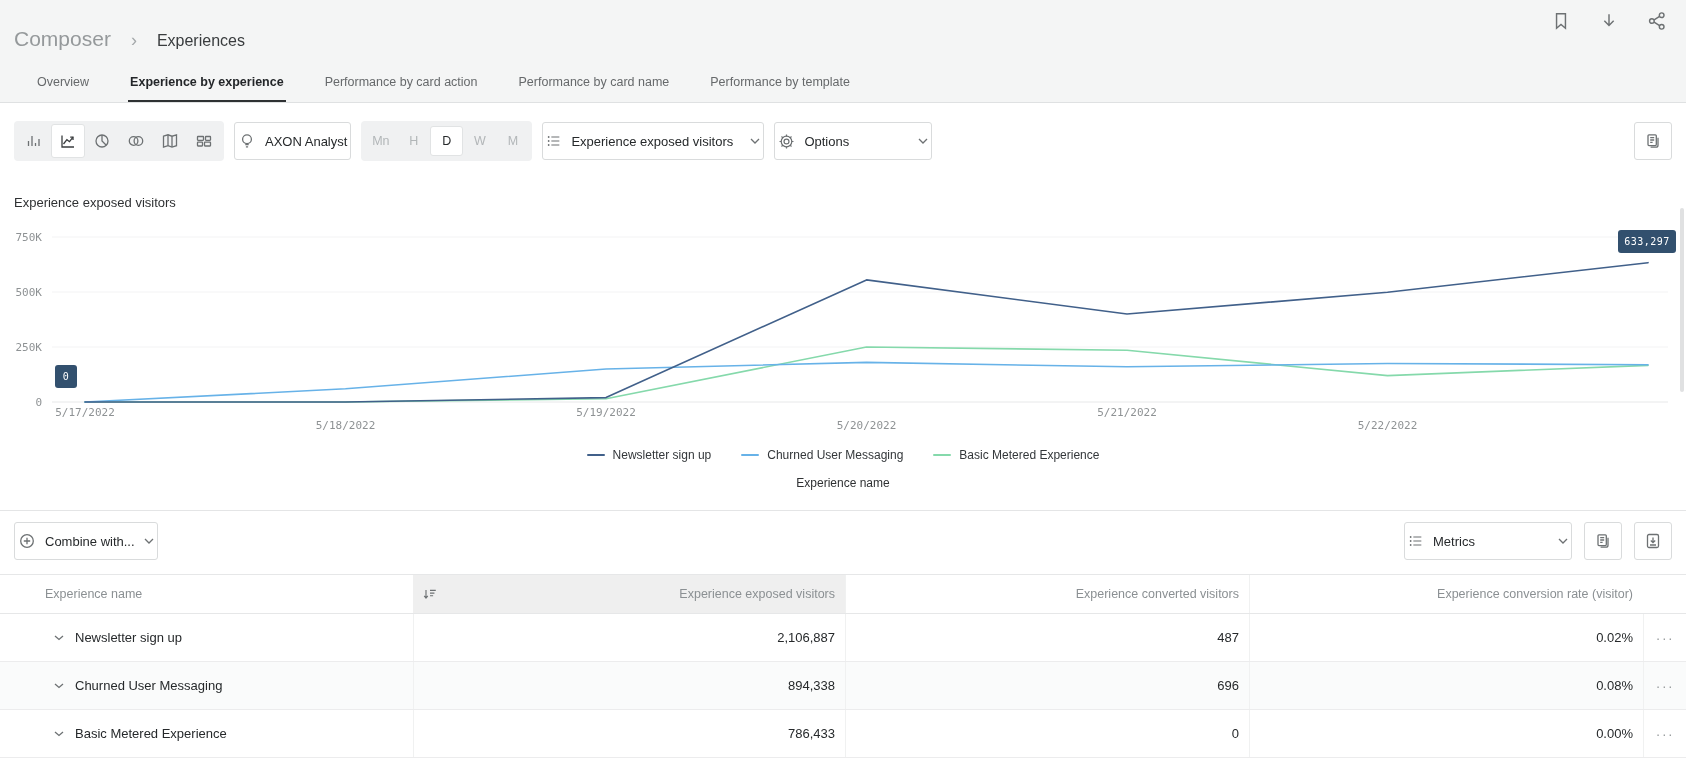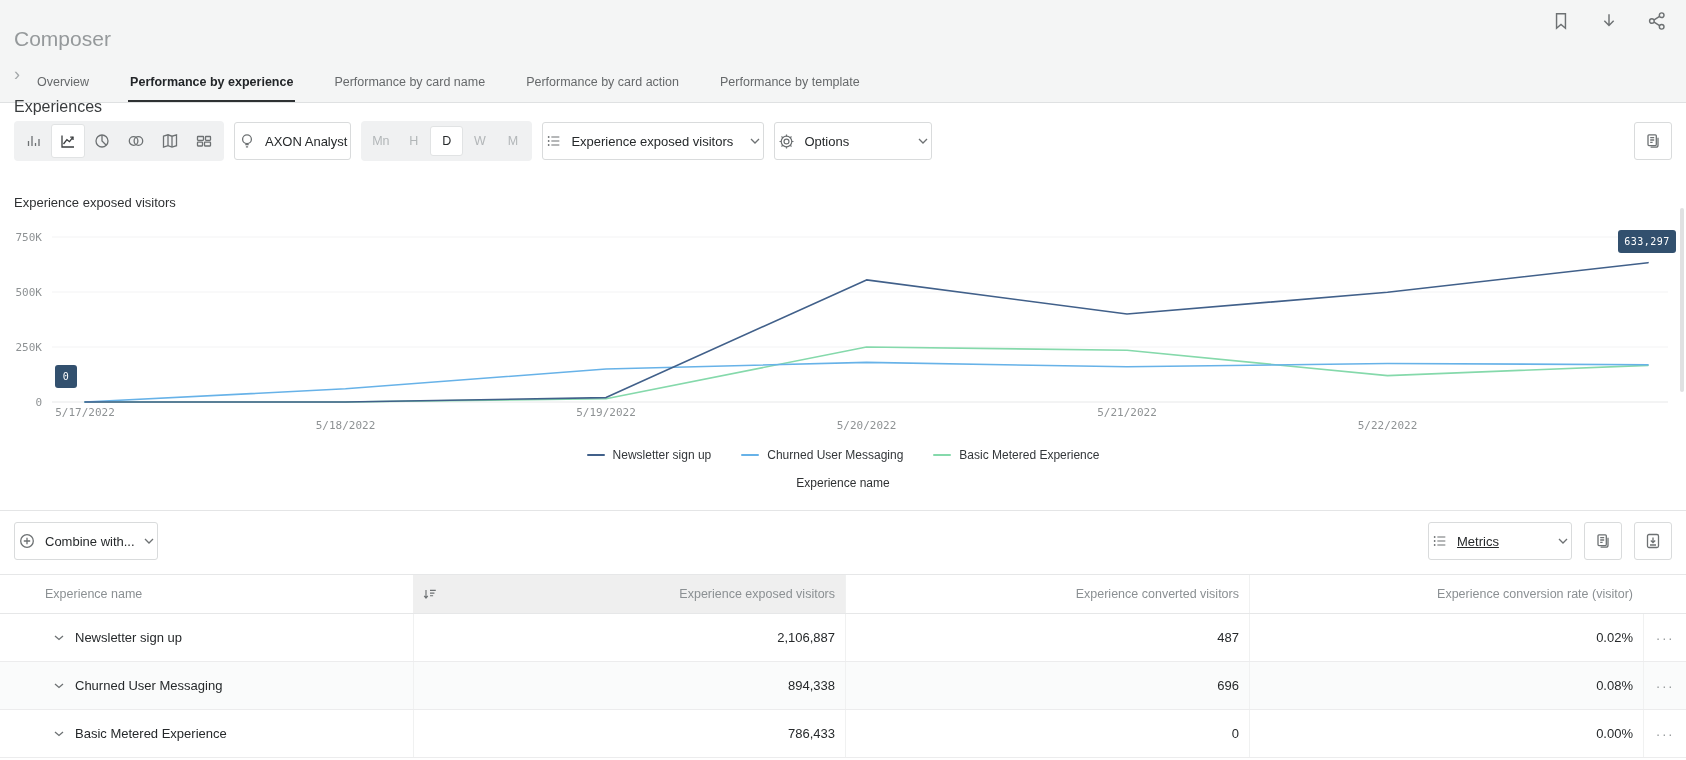--- a/index.html
+++ b/index.html
@@ -1,21 +1,21 @@
 <!DOCTYPE html>
 <html><head>
 <meta charset="utf-8">
 <style>
   html,body{margin:0;padding:0;background:#fff;}
   .screen{position:relative;width:1686px;height:760px;overflow:hidden;background:#fff;
           font-family:"Liberation Sans",sans-serif;color:#2f3133;}
   
   .app-header{position:absolute;top:0;left:0;width:1686px;height:103px;background:#f4f5f5;
               border-bottom:1px solid #dfe1e2;box-sizing:border-box;}
-  .breadcrumb{position:absolute;top:27px;left:14px;display:flex;align-items:baseline;gap:13px;flex-direction:column;}
+  .breadcrumb{position:absolute;top:27px;left:14px;display:flex;align-items:baseline;gap:20px;}
   .crumb-parent{font-size:21px;color:#95999b;}
   .crumb-sep{font-size:18px;color:#a4a8aa;}
   .crumb-current{font-size:16px;color:#393c3e;}
   .header-icons{position:absolute;top:10px;right:18px;display:flex;gap:26px;}
   .hicon{width:22px;height:22px;display:flex;align-items:center;justify-content:center;cursor:pointer;}
   .tabs{position:absolute;bottom:0;left:35px;display:flex;gap:37px;}
   .tab{font-size:12.5px;color:#66696b;padding:10px 2px 13px 2px;cursor:pointer;white-space:nowrap;}
   .tab.active{color:#232629;font-weight:bold;padding-bottom:11px;border-bottom:2px solid #2e3133;}
   
   .toolbar{position:absolute;top:122px;left:14px;right:14px;height:38px;display:flex;align-items:center;}
@@ -41,21 +41,21 @@
   #chart-svg polyline{fill:none;stroke-width:1.6;stroke-linejoin:round;stroke-linecap:round;}
   .legend{position:absolute;top:448px;left:0;width:1686px;display:flex;justify-content:center;gap:30px;}
   .legend-item{display:flex;align-items:center;gap:8px;font-size:12px;color:#33373a;cursor:pointer;}
   .legend-swatch{width:18px;height:2px;border-radius:1px;background:#999;}
   .xaxis-title{position:absolute;top:476px;left:0;width:1686px;text-align:center;font-size:12px;color:#2f3133;}
   .edge-scroll{position:absolute;top:208px;right:2px;width:4px;height:184px;border-radius:2px;background:#e0e1e2;}
   
   .section-divider{position:absolute;top:510px;left:0;width:1686px;height:1px;background:#e4e5e6;}
   .table-toolbar{position:absolute;top:522px;left:14px;right:14px;height:38px;display:flex;align-items:center;}
   .tt-right{margin-left:auto;display:flex;gap:12px;}
-  .metrics-btn{width:144px;text-decoration:underline;}
+  .metrics-btn{width:168px;}
   .data-table{position:absolute;top:574px;left:0;width:1686px;}
   .trow{display:grid;grid-template-columns:413px 432px 404px 394px 43px;align-items:center;}
   .thead{height:40px;border-top:1px solid #e6e7e8;border-bottom:1px solid #e6e7e8;box-sizing:border-box;}
   .thead .cell{font-size:12.5px;color:#8b9093;}
   .tbody-row{height:48px;border-bottom:1px solid #ececed;box-sizing:border-box;font-size:13px;color:#26292b;}
   .tbody-row.alt{background:#fafbfb;}
   .cell{height:100%;display:flex;align-items:center;box-sizing:border-box;}
   .cell.num{justify-content:flex-end;padding-right:10px;border-left:1px solid #f0f1f1;}
   .cell.name{padding-left:45px;}
   .cell.name-body{padding-left:54px;gap:11px;}
@@ -94,23 +94,23 @@
         <svg class="ic" width="20" height="20" viewBox="0 0 18 18">
             <circle cx="13.2" cy="3.8" r="2.1"></circle>
             <circle cx="4.4" cy="9" r="2.1"></circle>
             <circle cx="13.2" cy="14.2" r="2.1"></circle>
             <path d="M6.4 8 11.3 4.9M6.4 10l4.9 3.1"></path>
           </svg>
       </span>
     </div>
     <div class="tabs">
       <div class="tab">Overview</div>
-      <div class="tab active">Performance by experience</div>
+      <div class="tab active">Experience by experience</div>
+      <div class="tab">Performance by card action</div>
       <div class="tab">Performance by card name</div>
-      <div class="tab">Performance by card action</div>
       <div class="tab">Performance by template</div>
     </div>
   </div>
 
   <div class="toolbar">
     <div class="seg">
       <span class="seg-icon">
         <svg class="ic" width="18" height="18" viewBox="0 0 18 18">
             <path d="M3.5 14V9M7 14V4M10.5 14v-3M14 14V7" stroke-width="1.6"></path>
           </svg>

